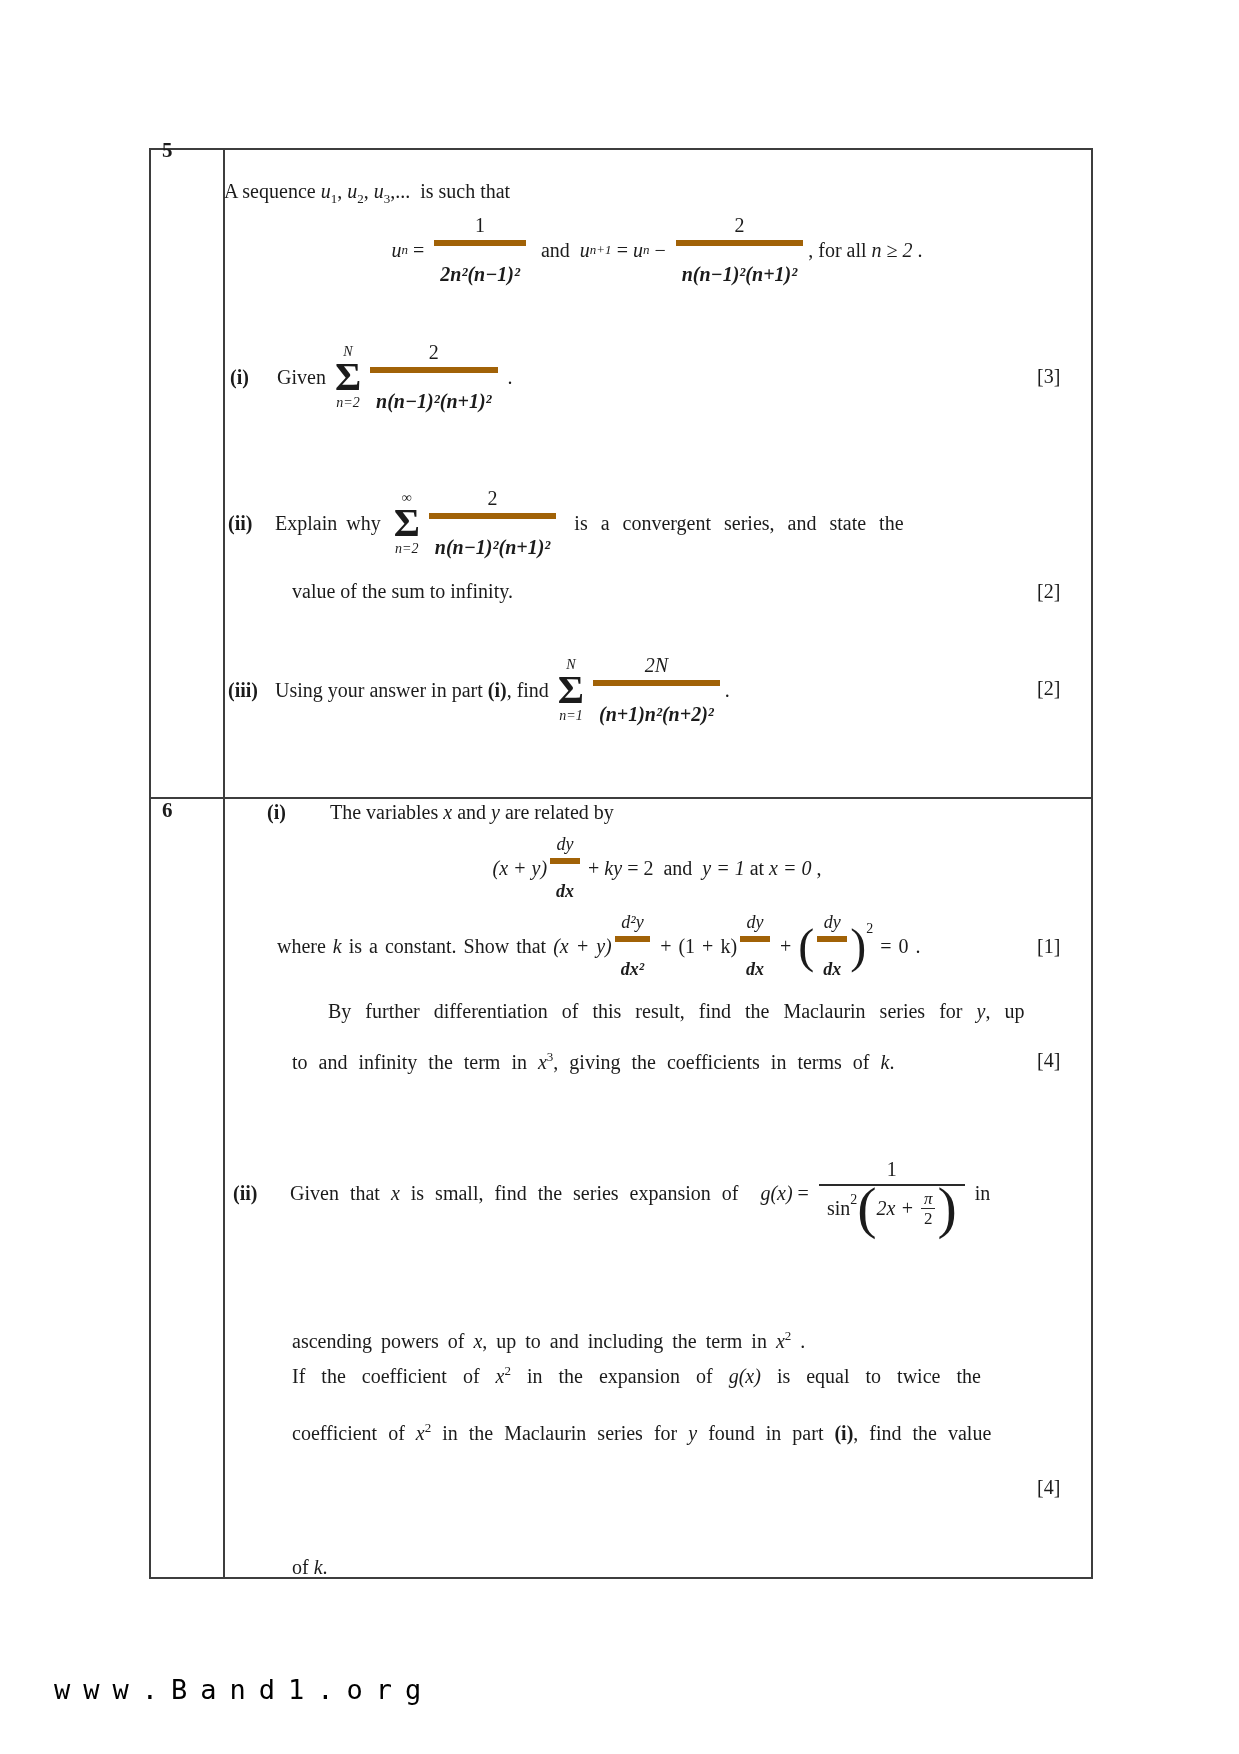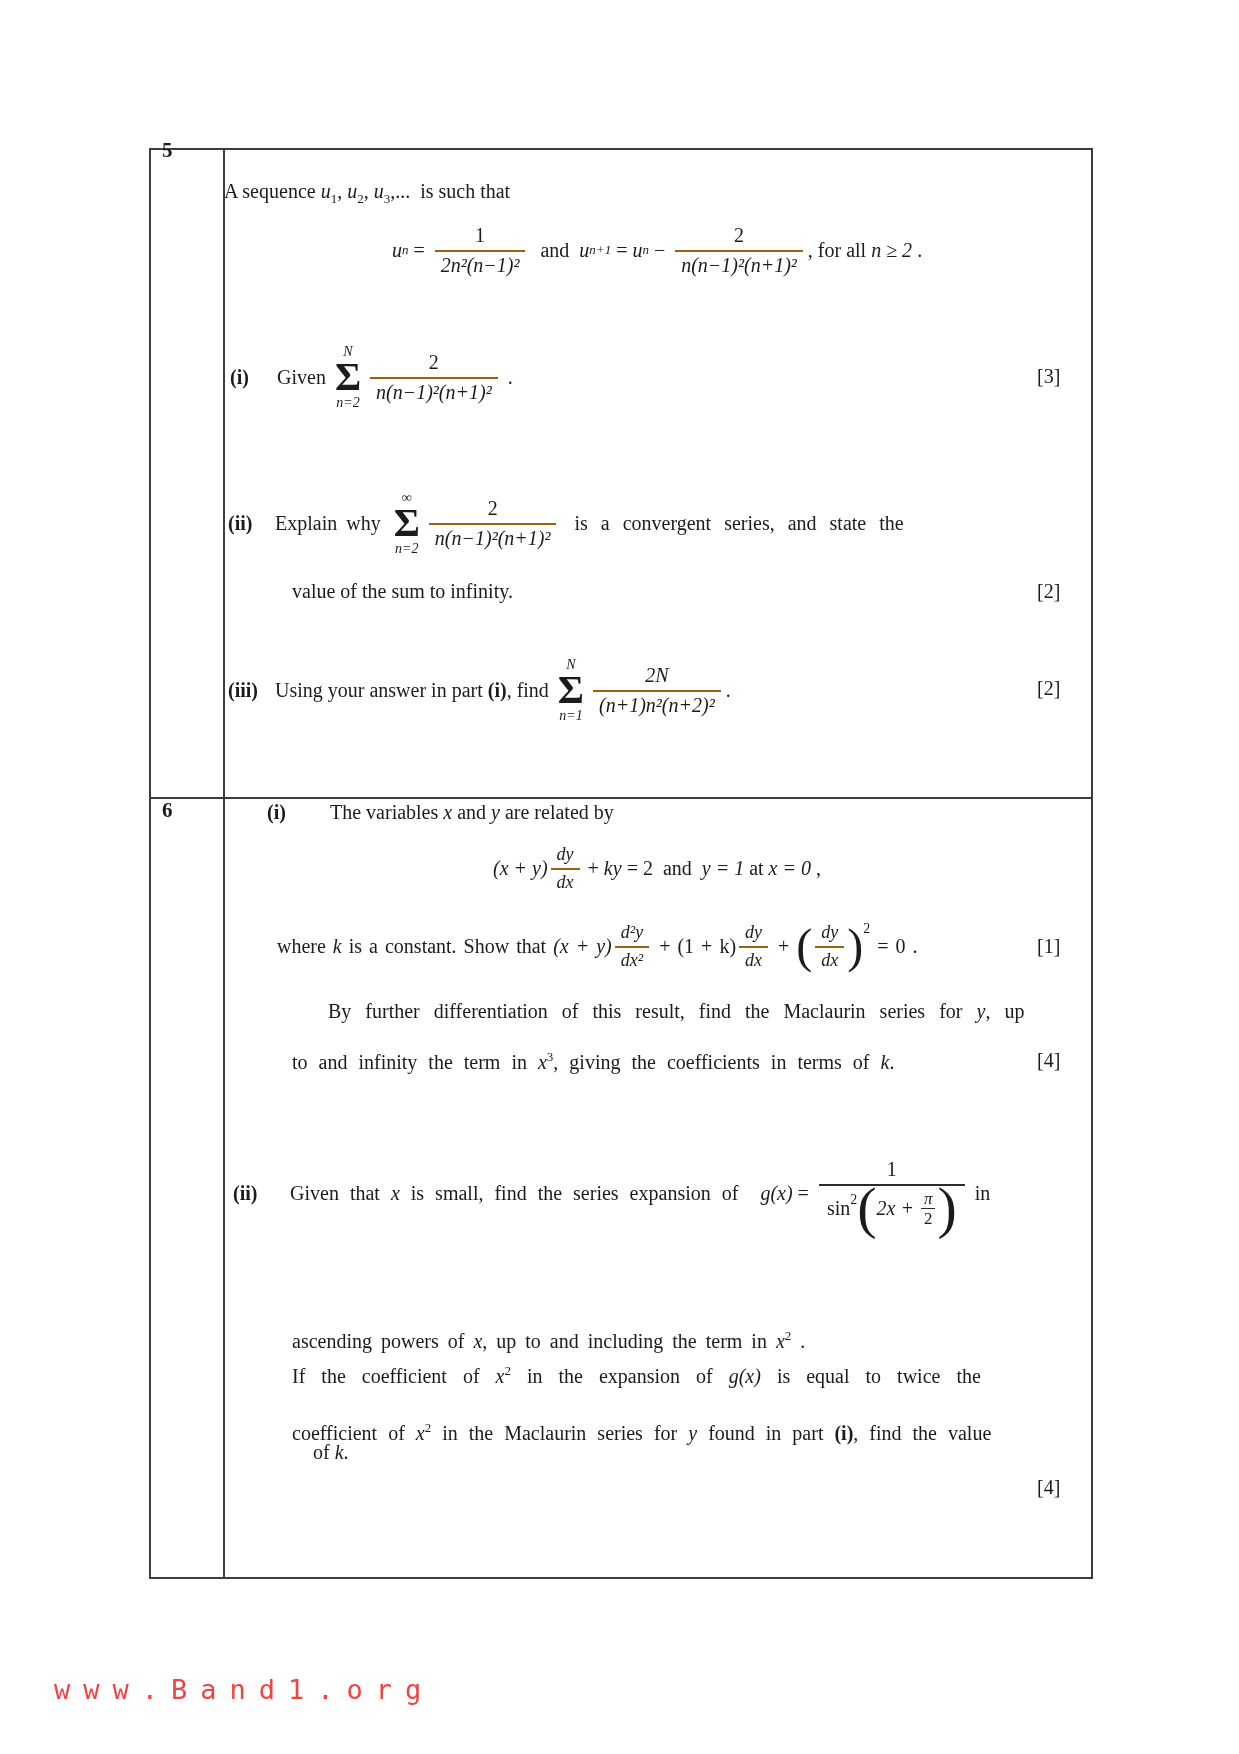--- a/index.html
+++ b/index.html
@@ -13,38 +13,38 @@
   .blk{position:absolute;display:flex;align-items:center;white-space:nowrap;}
   .cblk{position:absolute;display:flex;align-items:center;justify-content:center;white-space:nowrap;}
   .marks{position:absolute;white-space:nowrap;}
   .tok{display:inline-block;white-space:pre;}
   .it{font-style:italic;}
   .bd{font-weight:bold;}
   .lbl{font-weight:bold;flex:none;display:inline-block;}
   .w47{width:47px;} .w57{width:57px;} .w63{width:63px;display:inline-block;font-weight:bold;}
   .frac{display:inline-block;text-align:center;vertical-align:middle;margin:0 5px;}
   .fn{display:block;padding:0 6px 3px;}
-  .fd{display:block;border-top:2px solid #a16207;padding:2px 6px 0;}
+  .fd{display:block;border-top:6px solid #a16207;padding:17px 6px 0;font-weight:bold;}
   .dfrac{font-size:18px;margin:0 3px;}
   .sum{display:inline-flex;flex-direction:column;align-items:center;line-height:1;margin:0 4px;flex:none;}
   .slim{font-size:14px;font-style:italic;line-height:1.1;}
   .sig{font-size:40px;line-height:.85;font-weight:bold;margin:1px 0;}
   .sfrac{display:inline-block;text-align:center;vertical-align:middle;font-size:17px;margin:0 2px;}
   .sfn{display:block;padding:0 3px 1px;line-height:1;}
   .sfd{display:block;border-top:1.5px solid #2a2a2a;padding:1px 3px 0;line-height:1;}
   .bp{font-size:48px;font-weight:400;line-height:0;vertical-align:middle;flex:none;}
   .bp2{font-size:58px;}
   .psup{font-size:14px;position:relative;top:-17px;}
   .gfd{display:flex;align-items:center;border-top:2px solid #2a2a2a;padding:4px 8px 2px;}
   .sinsup{font-size:14px;align-self:flex-start;margin-top:2px;}
   sub{font-size:13px;} sup{font-size:13px;}
   .ws2{word-spacing:2px;} .ws4{word-spacing:4px;} .ws6{word-spacing:6px;}
   .ws8{word-spacing:8px;} .ws9{word-spacing:9px;} .ws11{word-spacing:11px;}
   .footer{position:absolute;left:54px;top:1674px;font-family:"DejaVu Sans Mono","Liberation Mono",monospace;
-          font-size:27px;letter-spacing:13px;color:#ef4444;}
+          font-size:27px;letter-spacing:13px;color:#000000;}
 </style>
 </head>
 <body>
 
 <div class="page">
 
   <div class="tbl">
     <div class="vline"></div>
     <div class="hline"></div>
   </div>
@@ -201,18 +201,18 @@
     </span>
     <span class="tok"> in</span>
   </div>
 
   <div class="line ws4" style="left:292px;top:1290px;margin-top:38px;"><span class="tok">ascending powers of </span><span class="tok it">x</span><span class="tok">, up to and including the term in </span><span class="tok it">x</span><sup>2</sup><span class="tok"> .</span></div>
 
   <div class="line ws11" style="left:292px;top:1363px;"><span class="tok">If the coefficient of </span><span class="tok it">x</span><sup>2</sup><span class="tok"> in the expansion of </span><span class="tok it">g(x)</span><span class="tok"> is equal to twice the</span></div>
 
   <div class="line ws6" style="left:292px;top:1420px;"><span class="tok">coefficient of </span><span class="tok it">x</span><sup>2</sup><span class="tok"> in the Maclaurin series for </span><span class="tok it">y</span><span class="tok"> found in part </span><span class="tok bd">(i)</span><span class="tok">, find the value</span></div>
 
-  <div class="line" style="left:292px;top:1441px;margin-left:21px;"><span class="tok">of </span><span class="tok it">k</span><span class="tok">.</span></div>
+  <div class="line" style="left:292px;top:1556px;"><span class="tok">of </span><span class="tok it">k</span><span class="tok">.</span></div>
   <div class="marks" style="left:1037px;top:1476px;">[4]</div>
 
   <div class="footer">www.Band1.org</div>
 
 </div>
 
 </body></html>

